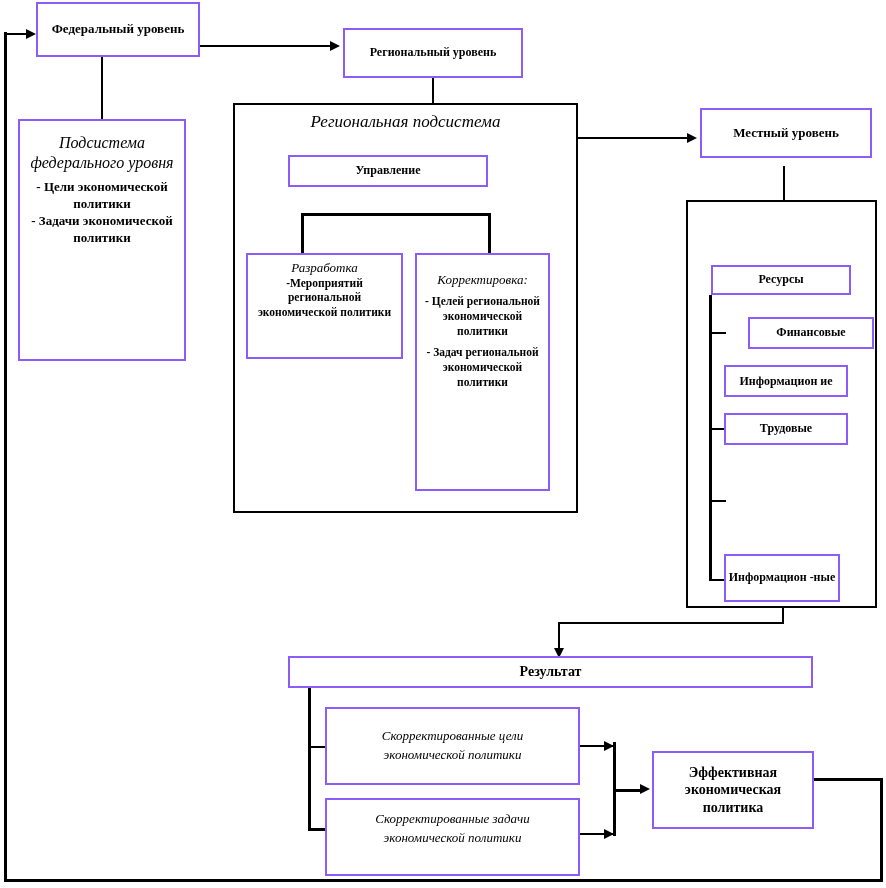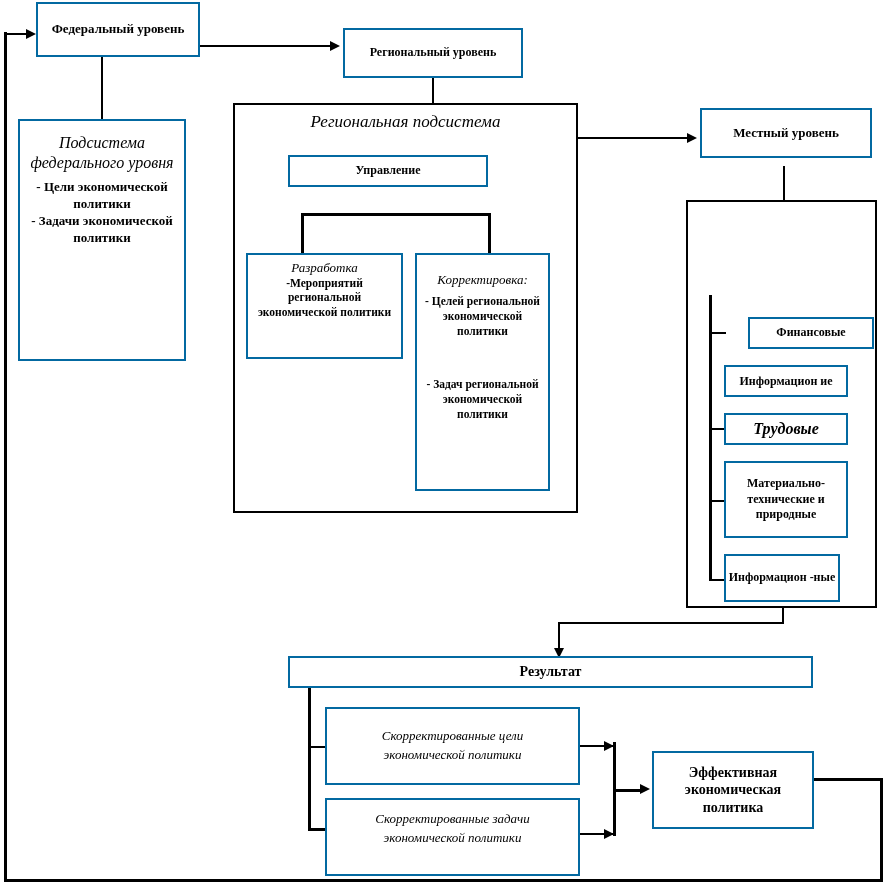--- a/index.html
+++ b/index.html
@@ -8,21 +8,21 @@
     position:relative;
     width:886px;height:888px;
     background:#ffffff;
     font-family:"Liberation Serif", "DejaVu Serif", serif;
     color:#000000;
     overflow:hidden;
   }
   .bx{
     position:absolute;
     box-sizing:border-box;
-    border:2px solid #0369a1;
+    border:2px solid #8b5cf6;
     background:#fff;
     display:flex;
     flex-direction:column;
     align-items:center;
     justify-content:center;
     text-align:center;
     line-height:1.12;
     z-index:3;
   }
   .container-bx{
@@ -116,42 +116,42 @@
   <div class="bx" style="left:246px;top:253px;width:157px;height:106px;font-size:11.5px;justify-content:flex-start;padding-top:6px;">
     <span class="lbl ital" style="font-size:13px;">Разработка</span>
     <span class="lbl bold" style="font-size:11.5px;line-height:1.28;padding:0 6px;">-Мероприятий региональной экономической политики</span>
   </div>
 
   <div class="bx" style="left:415px;top:253px;width:135px;height:238px;font-size:11.5px;justify-content:flex-start;padding-top:18px;">
     <span class="lbl ital" style="font-size:13px;">Корректировка:</span>
     <span class="gap"></span>
     <span class="lbl bold" style="font-size:11.5px;line-height:1.3;padding:0 6px;">- Целей региональной экономической политики</span>
     <span class="gap"></span>
-    <span class="lbl bold" style="font-size:11.5px;line-height:1.3;padding:0 6px;margin-top:32px;">- Задач региональной экономической политики</span>
+    <span class="lbl bold" style="font-size:11.5px;line-height:1.3;padding:0 6px;">- Задач региональной экономической политики</span>
   </div>
 
   <div class="container-bx" style="left:686px;top:200px;width:191px;height:408px;"></div>
 
   <div class="ln" style="left:709px;top:295px;width:3px;height:286px;"></div>
   <div class="ln" style="left:709px;top:332px;width:17px;height:2px;"></div>
   <div class="ln" style="left:709px;top:428px;width:17px;height:2px;"></div>
   <div class="ln" style="left:709px;top:500px;width:17px;height:2px;"></div>
   <div class="ln" style="left:709px;top:579px;width:17px;height:2px;"></div>
 
+  <div class="bx bold" style="left:711px;top:265px;width:140px;height:30px;font-size:12px;">
+    <span class="lbl">Ресурсы</span>
+  </div>
   <div class="bx bold" style="left:724px;top:317px;width:126px;height:32px;font-size:12px;margin-left:24px;">
     <span class="lbl">Финансовые</span>
   </div>
   <div class="bx bold" style="left:724px;top:365px;width:124px;height:32px;font-size:12px;line-height:1.05;">
     <span class="lbl">Информацион ие</span>
   </div>
-  <div class="bx bold" style="left:724px;top:413px;width:124px;height:32px;font-size:16px;font-style:italic;">
+  <div class="bx bold" style="left:724px;top:413px;width:124px;height:32px;font-size:12px;">
     <span class="lbl">Трудовые</span>
-  </div>
-  <div class="bx bold" style="left:724px;top:461px;width:124px;height:77px;font-size:12px;line-height:1.3;">
-    <span class="lbl">Материально-технические и природные</span>
   </div>
   <div class="bx bold" style="left:724px;top:554px;width:116px;height:48px;font-size:12px;line-height:1.15;">
     <span class="lbl">Информацион -ные</span>
   </div>
 
   <div class="ln" style="left:558px;top:622px;width:226px;height:2px;"></div>
   <div class="ln" style="left:782px;top:608px;width:2px;height:16px;"></div>
   <div class="ln" style="left:558px;top:622px;width:2px;height:28px;"></div>
   <div class="arw arw-d" style="left:554px;top:648px;"></div>
 

